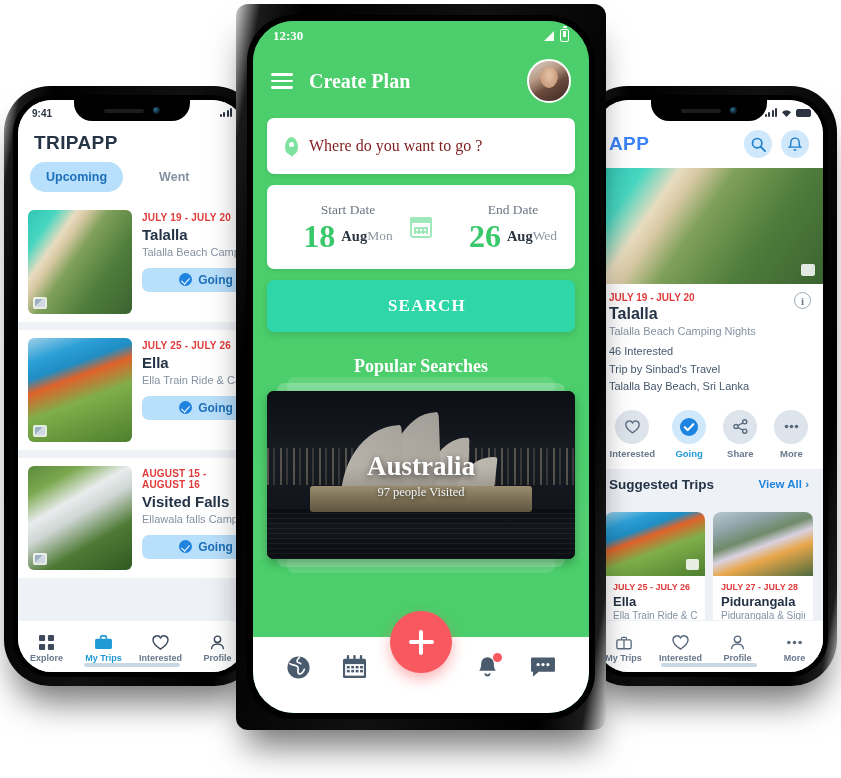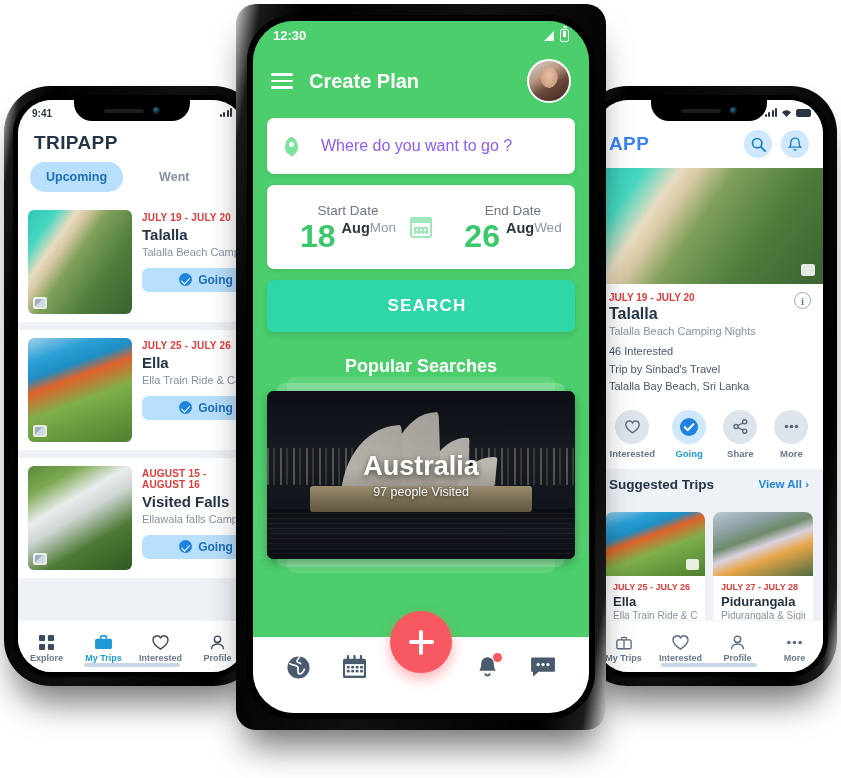--- a/index.html
+++ b/index.html
@@ -135,21 +135,21 @@
   .sug-name { font-size:13px; font-weight:800; color:#253346; margin-top:2px; }
   .sug-desc { font-size:10px; color:#8592a3; margin-top:1px; white-space:nowrap; overflow:hidden; }
   .sug-btns { display:flex; gap:5px; margin-top:7px; }
   .int-btn { flex:1; height:22px; border:1px solid #dbe2ea; border-radius:6px; display:flex;
              align-items:center; justify-content:center; gap:4px; font-size:10.5px; color:#46586e; font-weight:600; }
   .more-btn { width:28px; height:22px; border:1px solid #dbe2ea; border-radius:6px;
               display:flex; align-items:center; justify-content:center; }
 
   
   #phone-center { left: 236px; top: 4px; width: 370px; height: 726px; z-index: 5; }
-  #phone-center { border-radius: 20px; padding: 11px; }
+  #phone-center { border-radius: 12px; padding: 11px; font-family: Liberation Serif, serif; }
   #phone-center .inner { border-radius: 46px; padding: 6px; }
   #phone-center .screen { border-radius: 41px; background:#4bce6b; }
   #phone-center .notch { width: 178px; height: 29px; border-radius: 0 0 20px 20px; }
   #phone-center .notch .spk { width: 58px; height: 5px; }
   #phone-center .notch .cam { width: 11px; height: 11px; }
   .cp-status { height:29px; display:flex; align-items:center; justify-content:space-between;
                padding:0 20px; background:#4bce6b; color:#fff; font-size:13px; font-weight:700; position:relative; z-index:45;}
   .cp-status .right { display:flex; align-items:center; gap:6px; }
   .cp-tri { width:0;height:0;border-left:10px solid transparent;border-bottom:10px solid #fff; opacity:.95;}
   .cp-batt { width:9px; height:13px; border:1.6px solid #fff; border-radius:2px; position:relative; }
@@ -172,27 +172,27 @@
     pointer-events:none;
   }
   .search-box { background:#fff; border-radius:7px; height:56px; display:flex; align-items:center;
                 gap:11px; padding:0 18px; position:relative; z-index:2;
                 box-shadow:0 2px 4px rgba(0,0,0,.08);}
   .pin { width:13px; height:18px; background:#7fe3a0; border-radius:50% 50% 50% 50%/60% 60% 40% 40%;
          position:relative; flex:none;}
   .pin:before{content:"";position:absolute;left:50%;top:100%;transform:translateX(-50%);
     border-left:5px solid transparent;border-right:5px solid transparent;border-top:6px solid #7fe3a0;margin-top:-4px;}
   .pin:after{content:"";position:absolute;left:4px;top:5px;width:5px;height:5px;border-radius:50%;background:#fff;}
-  .search-ph { font-size:16px; color:#8b5cf6;margin-left:12px; }
+  .search-ph { font-size:16px; color:#7f1d1d; }
 
   .date-box { background:#fff; border-radius:7px; margin-top:11px; height:84px; display:flex;
               align-items:center; position:relative; z-index:2; box-shadow:0 2px 4px rgba(0,0,0,.08);}
   .date-col { flex:1; display:flex; flex-direction:column; align-items:center;padding-left:19px; }
   .date-lbl { font-size:13.5px; color:#6c7682; margin-bottom:2px; }
-  .date-val { display:flex; gap:6px; }
+  .date-val { display:flex; align-items:center; gap:6px; }
   .date-num { font-size:32px; font-weight:600; color:#39c96a; line-height:1; }
   .date-mw { display:flex; flex-direction:row; line-height:1.15; }
   .date-mw .m { font-size:14.5px; font-weight:700; color:#2c3640; }
   .date-mw .w { font-size:13.5px; color:#8d96a1; }
   .cal-ico { width:22px; height:21px; border:2px solid #9fe8bb; border-radius:3px; position:relative; flex:none;}
   .cal-ico:before{content:"";position:absolute;left:-2px;right:-2px;top:-2px;height:6px;background:#9fe8bb;border-radius:2px 2px 0 0;}
   .cal-ico:after{content:"";position:absolute;left:2px;right:2px;top:8px;bottom:2px;
     background:repeating-linear-gradient(#9fe8bb 0 2px, transparent 2px 4px),
                repeating-linear-gradient(90deg,#9fe8bb 0 2px, transparent 2px 4px);}
 

